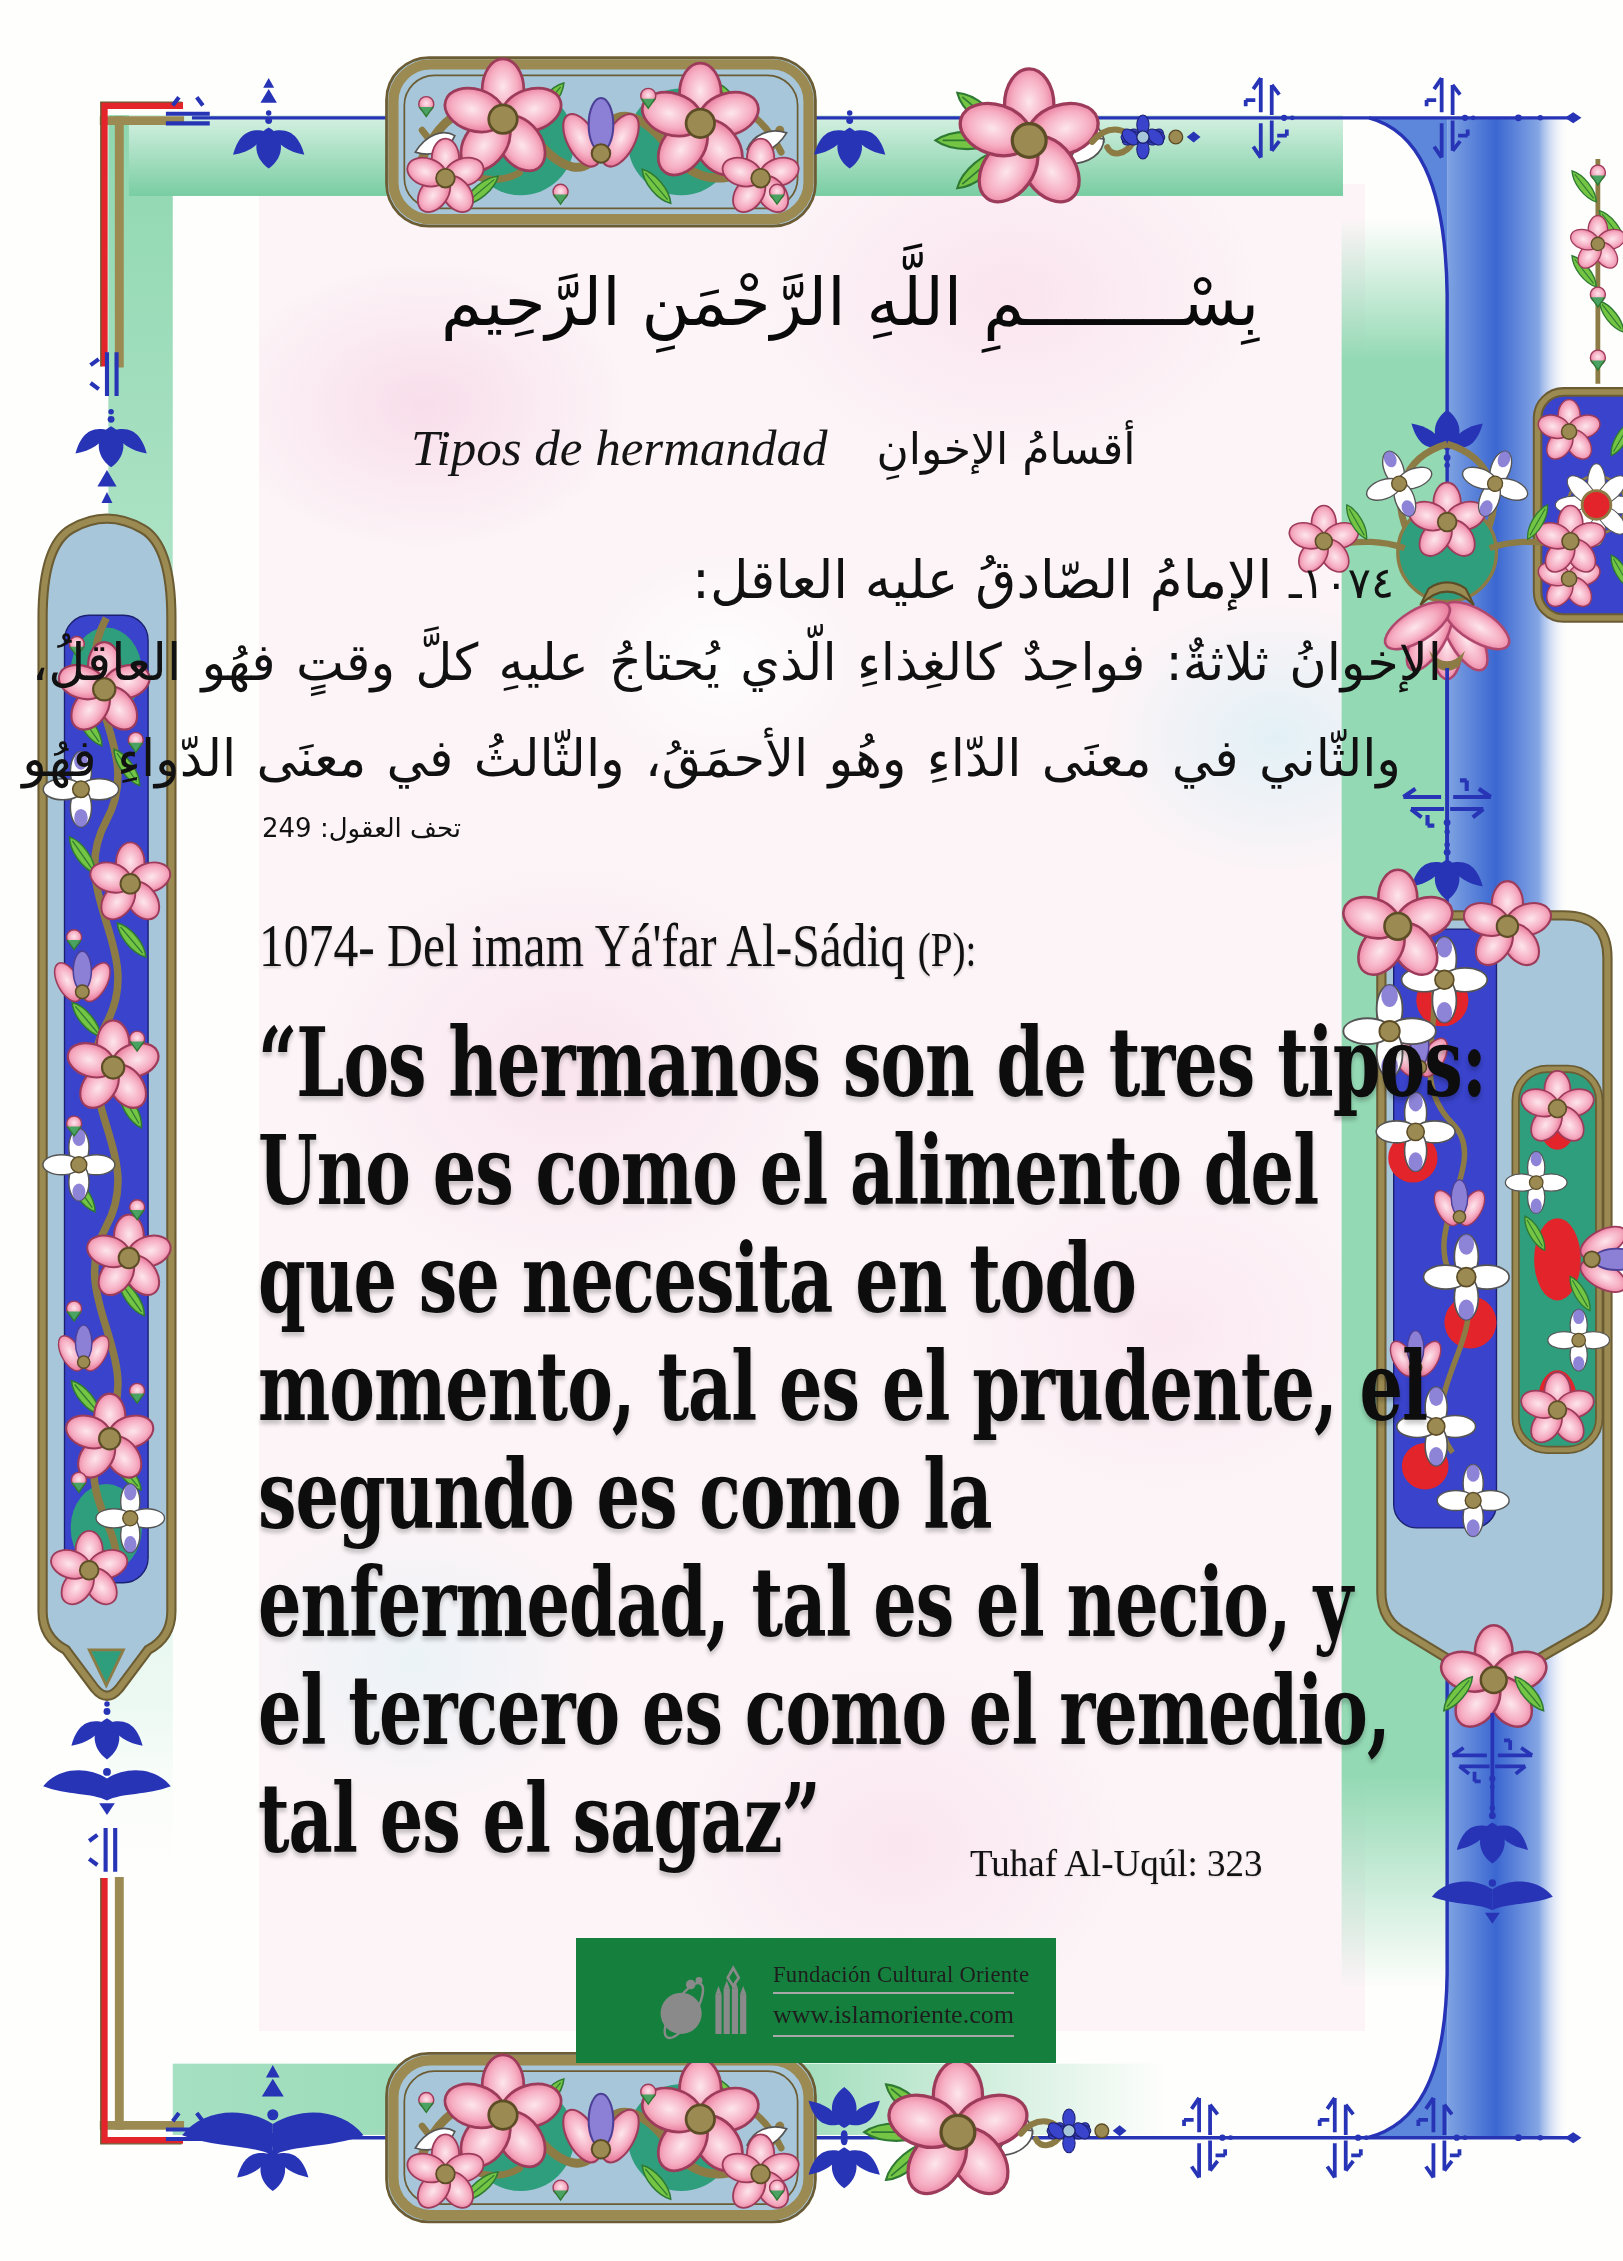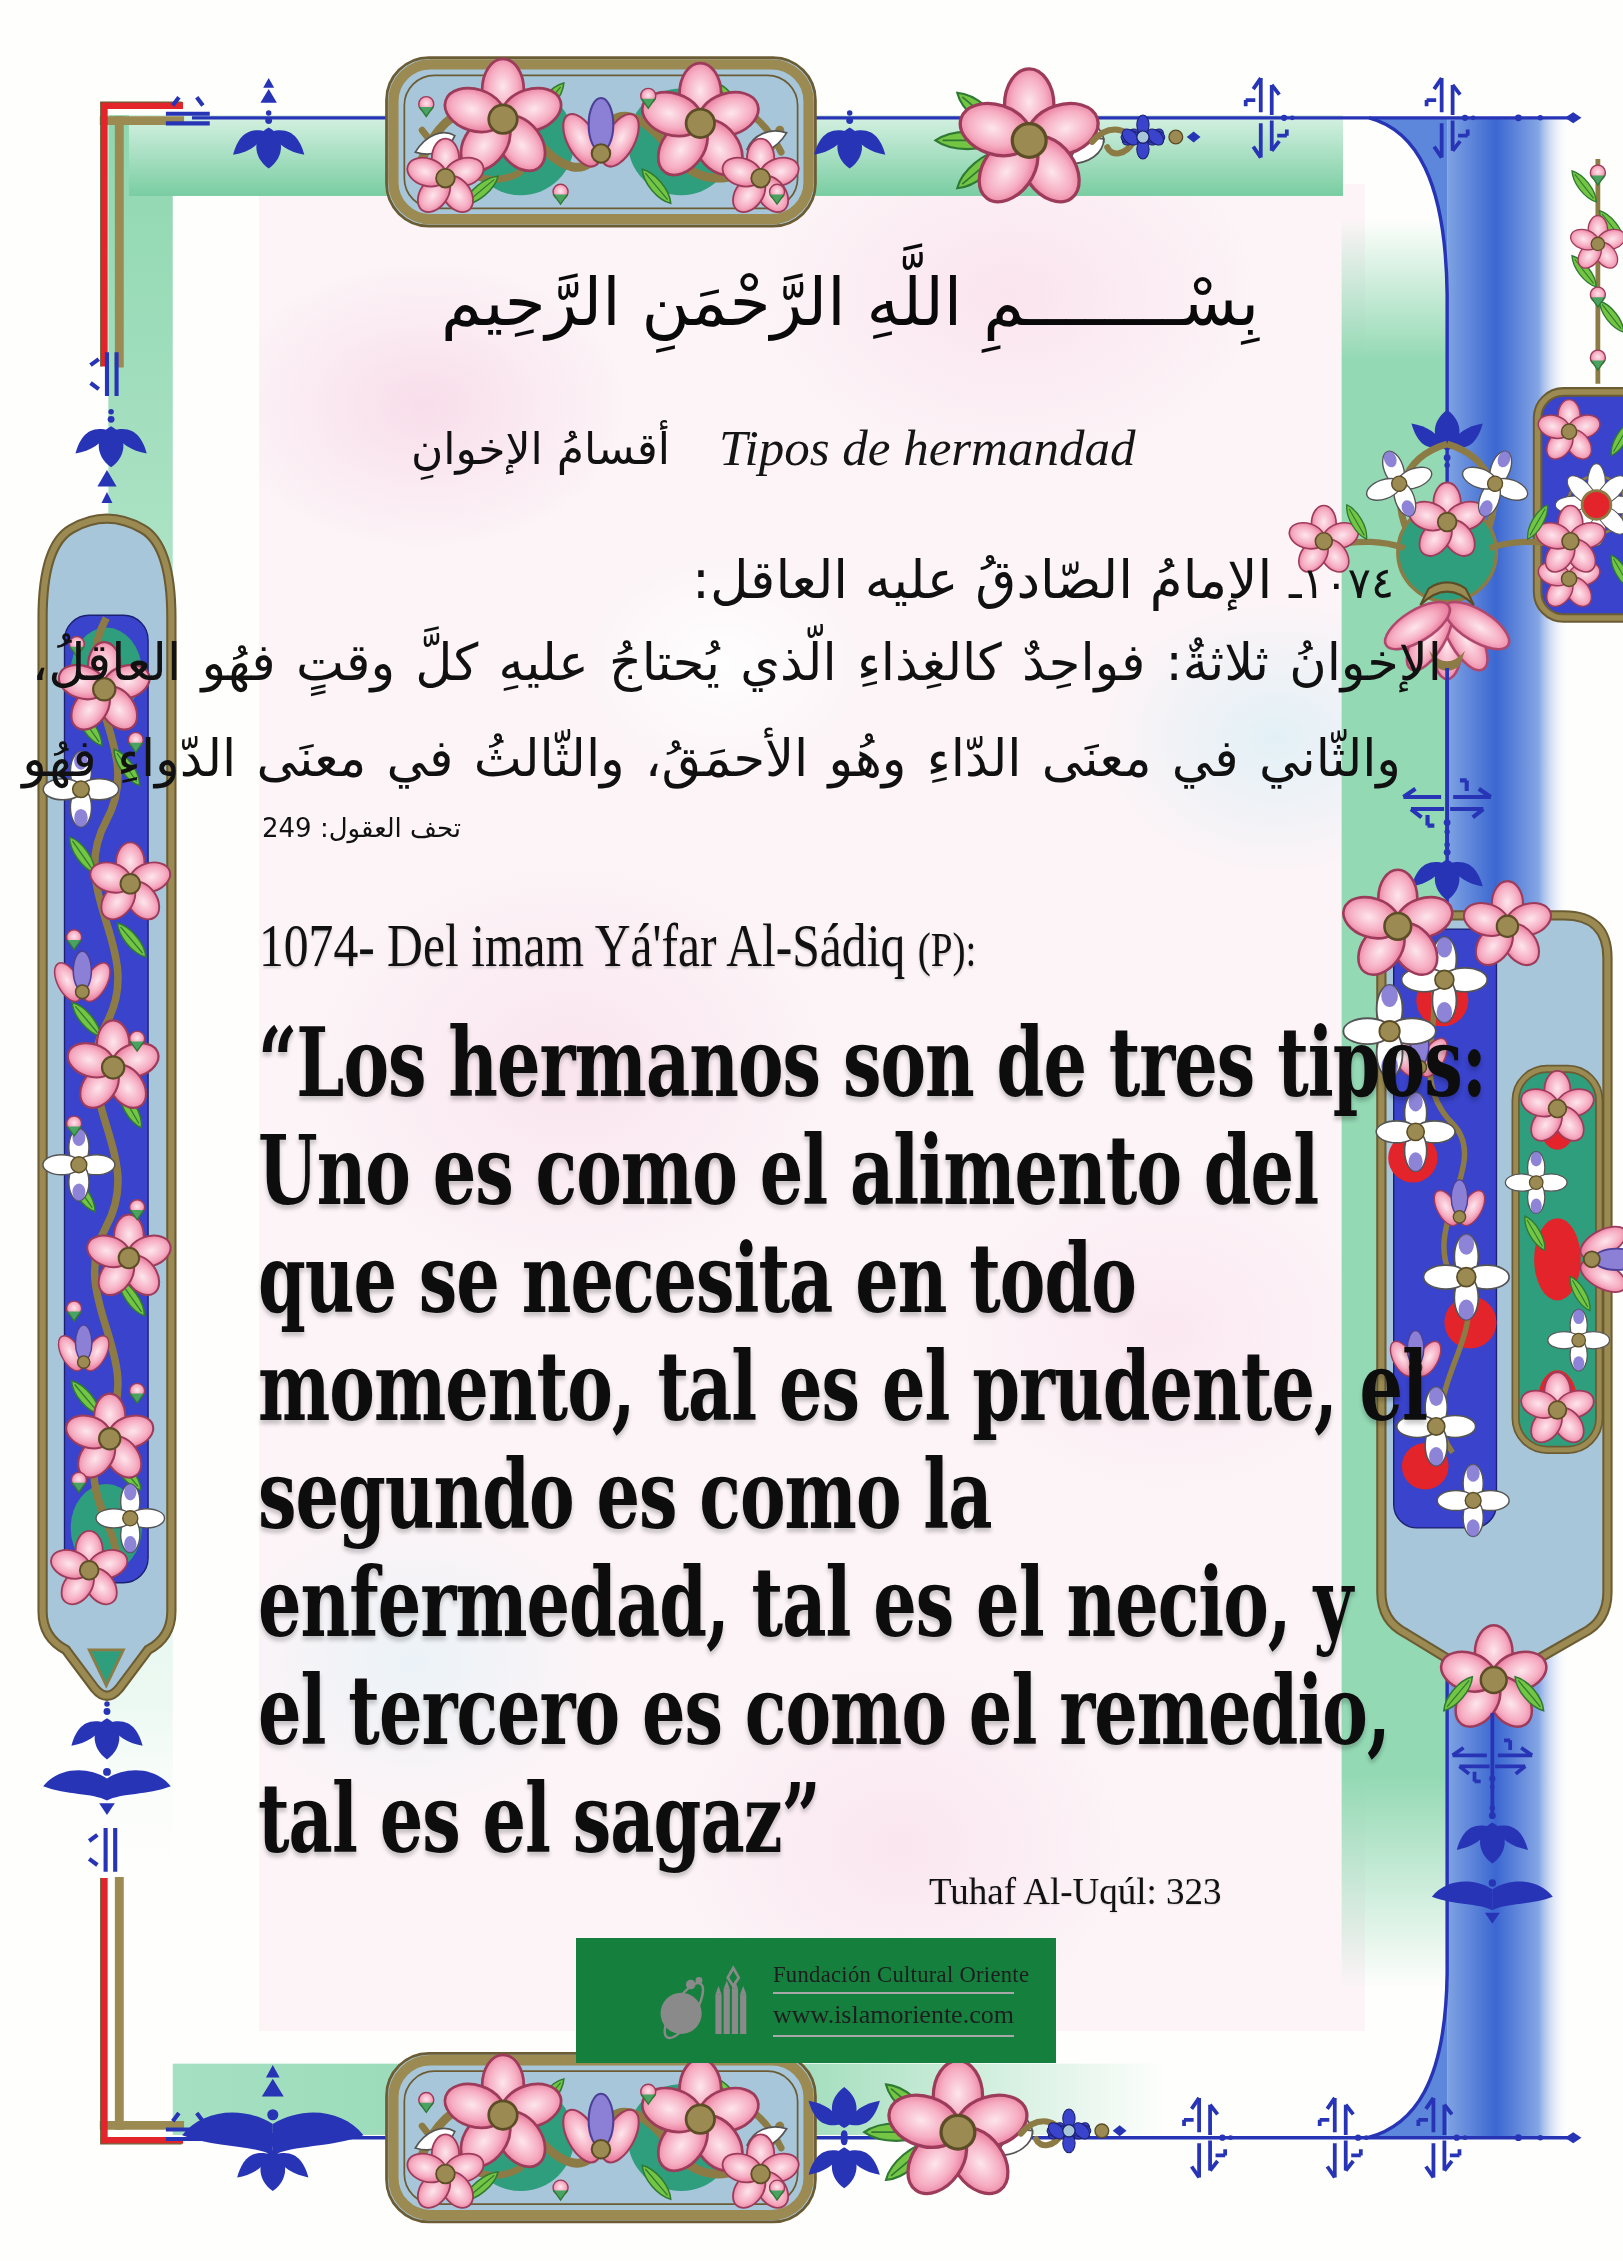--- a/index.html
+++ b/index.html
@@ -28,21 +28,21 @@
   #hadith1{right:214px;top:625px;direction:rtl;font:400 51px/1.5 "DejaVu Sans",sans-serif;word-spacing:4.1px;}
   #hadith2{right:255px;top:721px;direction:rtl;font:400 51px/1.5 "DejaVu Sans",sans-serif;word-spacing:4.1px;}
   #src-ar{left:262px;top:809px;direction:rtl;font:400 26px/1.5 "DejaVu Sans",sans-serif;}
   #attr-es{left:259px;top:911px;font:400 62px/1.1 "Liberation Serif",serif;transform:scaleX(.80);
     transform-origin:0 0;text-shadow:0 2.1px 2.7px rgba(0,0,0,.18);}
   #attr-es .suffix{font-size:49px;}
   #quote{left:258px;top:1009px;transform:scaleX(.72);transform-origin:0 0;
     font:700 95px/108px "DejaVu Serif",serif;letter-spacing:-1.4px;color:#0d0d0d;
     text-shadow:0 4.1px 4.8px rgba(0,0,0,.22);}
   #quote div{height:108px;}
-  #src-es{left:929px;top:1842px;font:400 37px/1.2 "Liberation Serif",serif;text-shadow:0 1.4px 2.1px rgba(0,0,0,.15);margin-top:28px;}
+  #src-es{left:970px;top:1842px;font:400 37px/1.2 "Liberation Serif",serif;text-shadow:0 1.4px 2.1px rgba(0,0,0,.15);}
   #logo{left:576px;top:1938px;width:480px;height:125px;background:#15803d;display:flex;align-items:center;}
   #logo-glyph{margin-left:79px;}
   #logo-text{margin-left:15px;color:#1d1d1d;}
   #logo-org{font:400 22.6px/1.25 "Liberation Serif",serif;letter-spacing:0.3px;}
   #logo-url{font:400 26px/1.3 "Liberation Serif",serif;}
   .logo-rule{height:2.1px;background:#a8a8a8;margin:3.4px 0;width:241px;}
 </style>
 </head>
 <body>
 
@@ -431,22 +431,22 @@
       <path d="M1634,3102 l10,8 -10,8 -10,-8 Z" fill="#2734b6"></path>
       <use href="#anch" transform="translate(1758,3120)"></use>
       <use href="#anch" transform="translate(1956,3120)"></use>
       <use href="#anch" transform="translate(2100,3120)"></use>
     </g>
   </svg>
 
   <div id="bismillah" class="txt">بِسْــــــــمِ اللَّهِ الرَّحْمَنِ الرَّحِيم</div>
 
   <div id="titleRow" class="abs">
+    <span id="title-es">Tipos de hermandad</span>
     <span id="title-ar">أقسامُ الإخوانِ</span>
-    <span id="title-es">Tipos de hermandad</span>
   </div>
 
   <div id="attr-ar" class="txt">
     <span class="num">١٠٧٤ـ</span>
     <span>الإمامُ الصّادقُ عليه العاقل:</span>
   </div>
 
   <div id="hadith1" class="txt">الإخوانُ ثلاثةٌ: فواحِدٌ كالغِذاءِ الّذي يُحتاجُ عليهِ كلَّ وقتٍ فهُو العاقلُ،</div>
   <div id="hadith2" class="txt">والثّاني في معنَى الدّاءِ وهُو الأحمَقُ، والثّالثُ في معنَى الدّواءِ فهُو اللّبيبُ</div>
   <div id="src-ar" class="txt">تحف العقول: 249</div>

